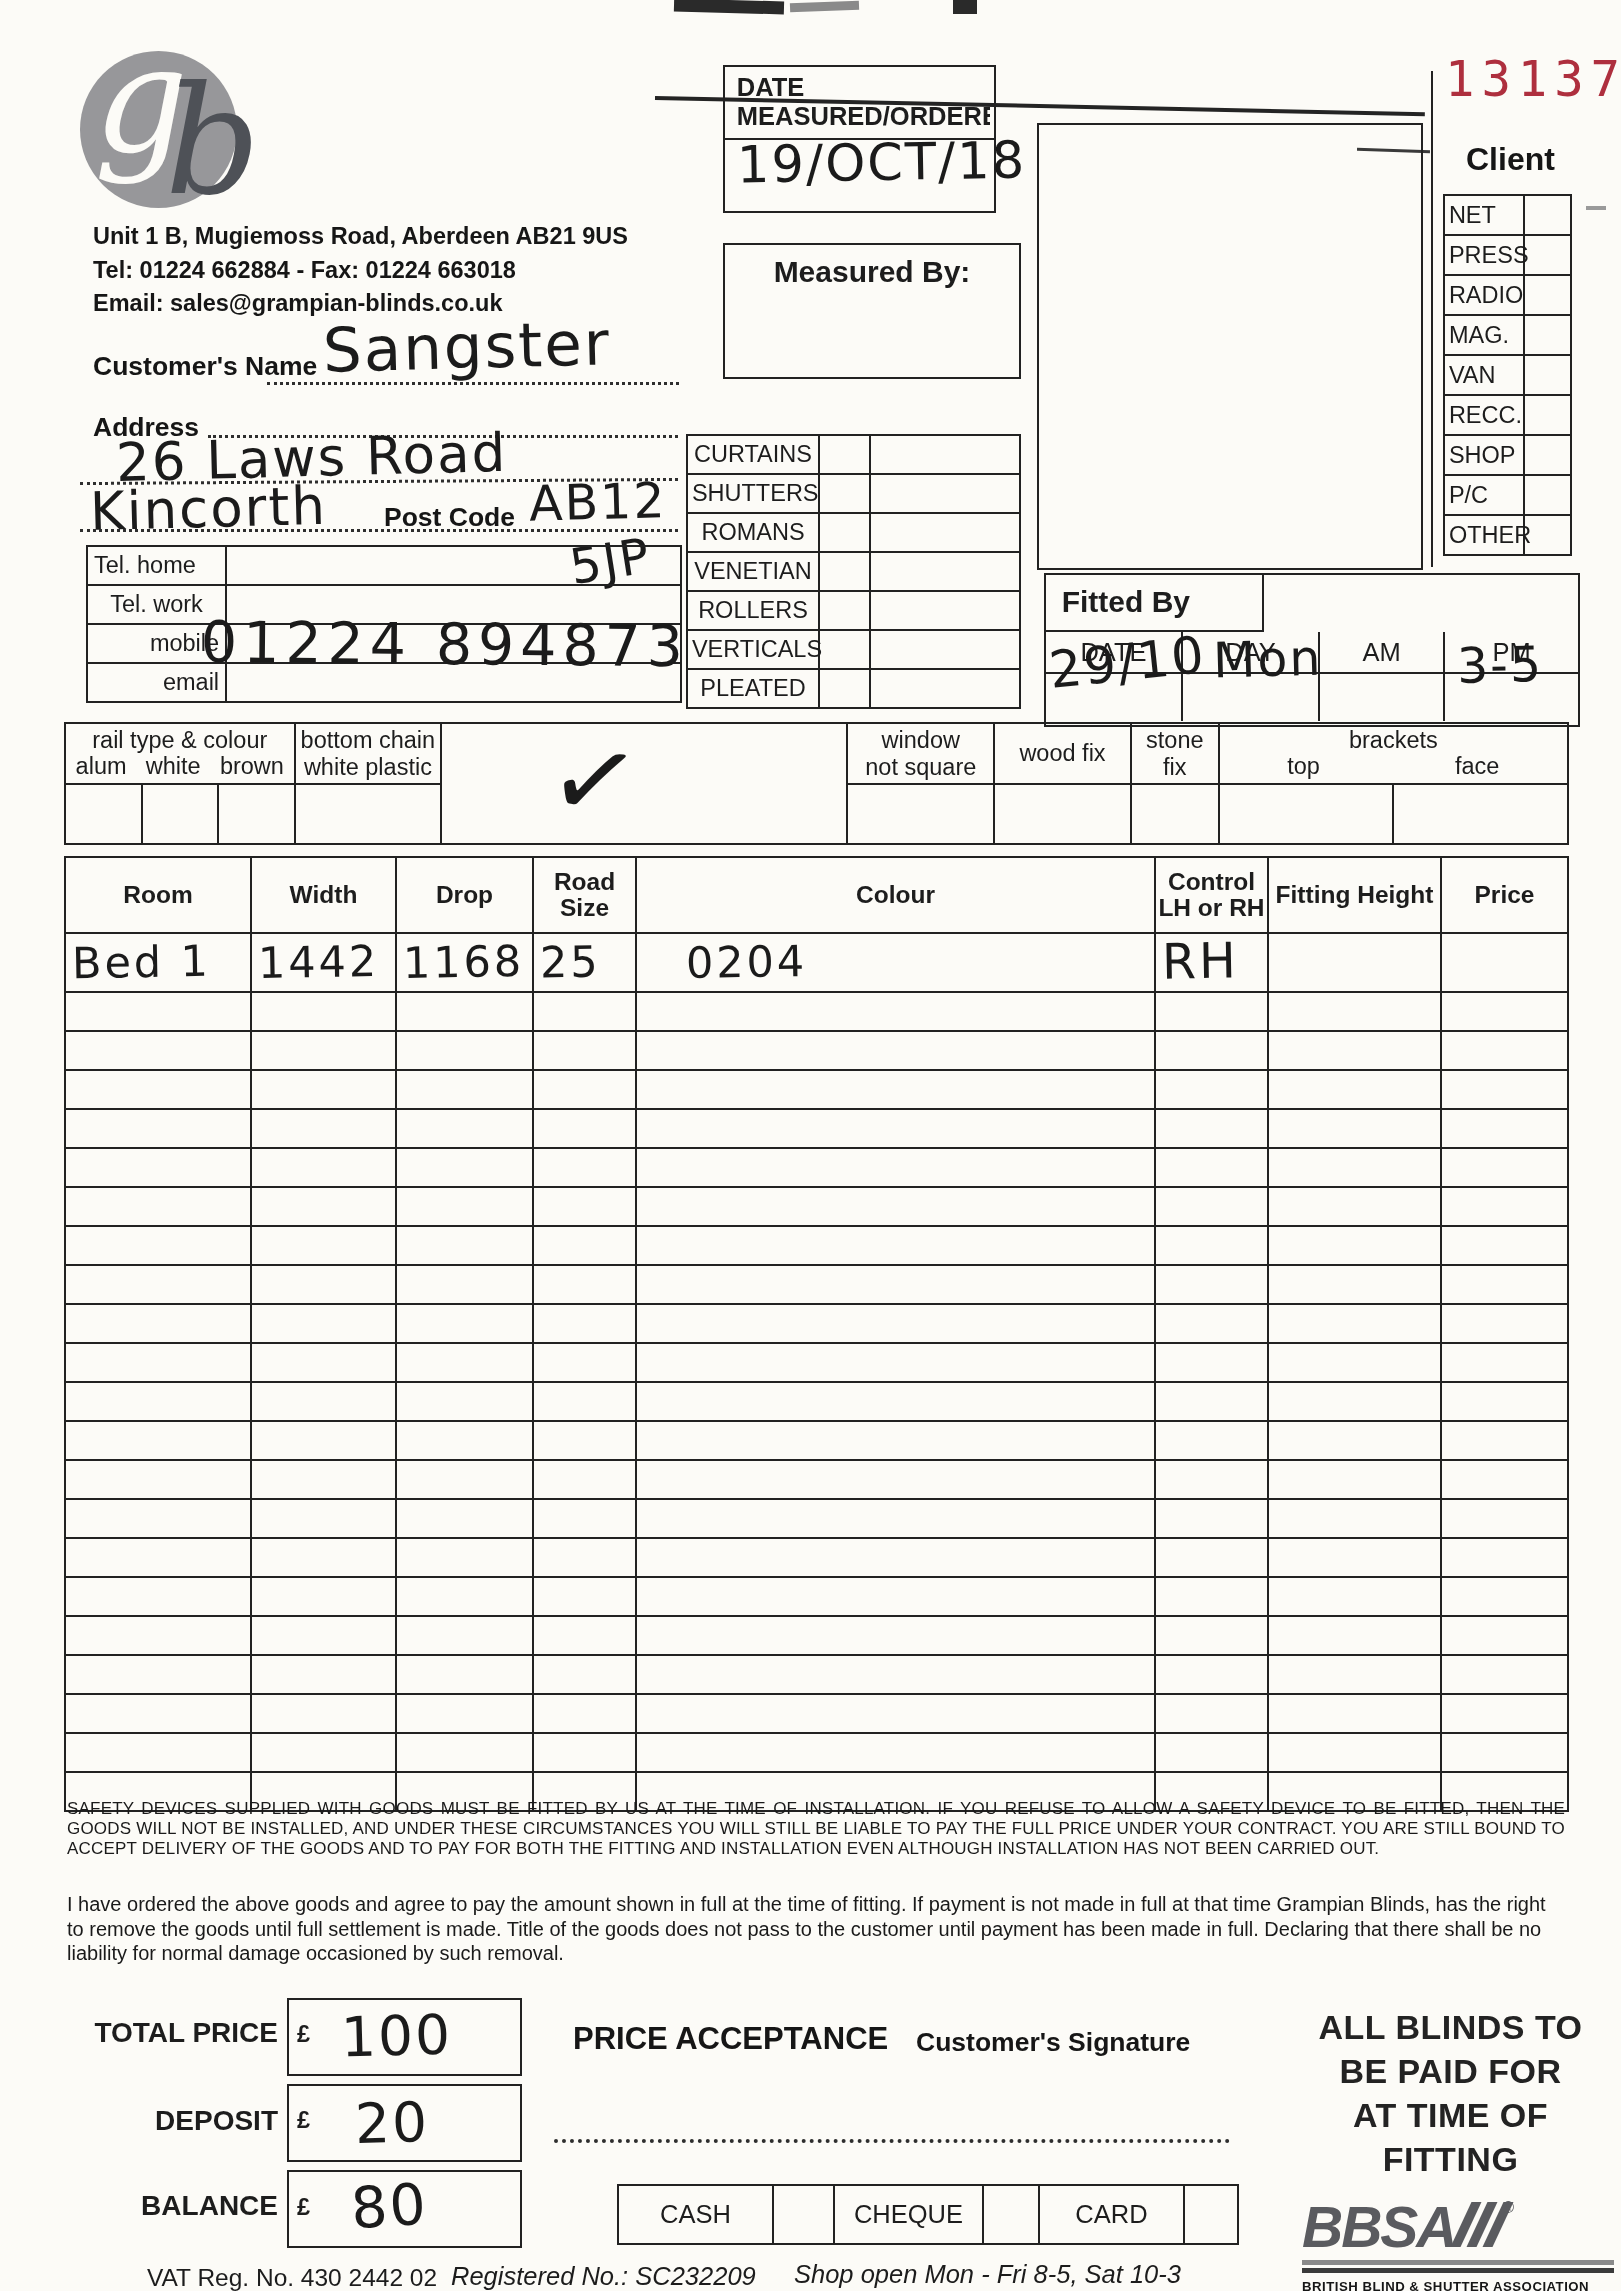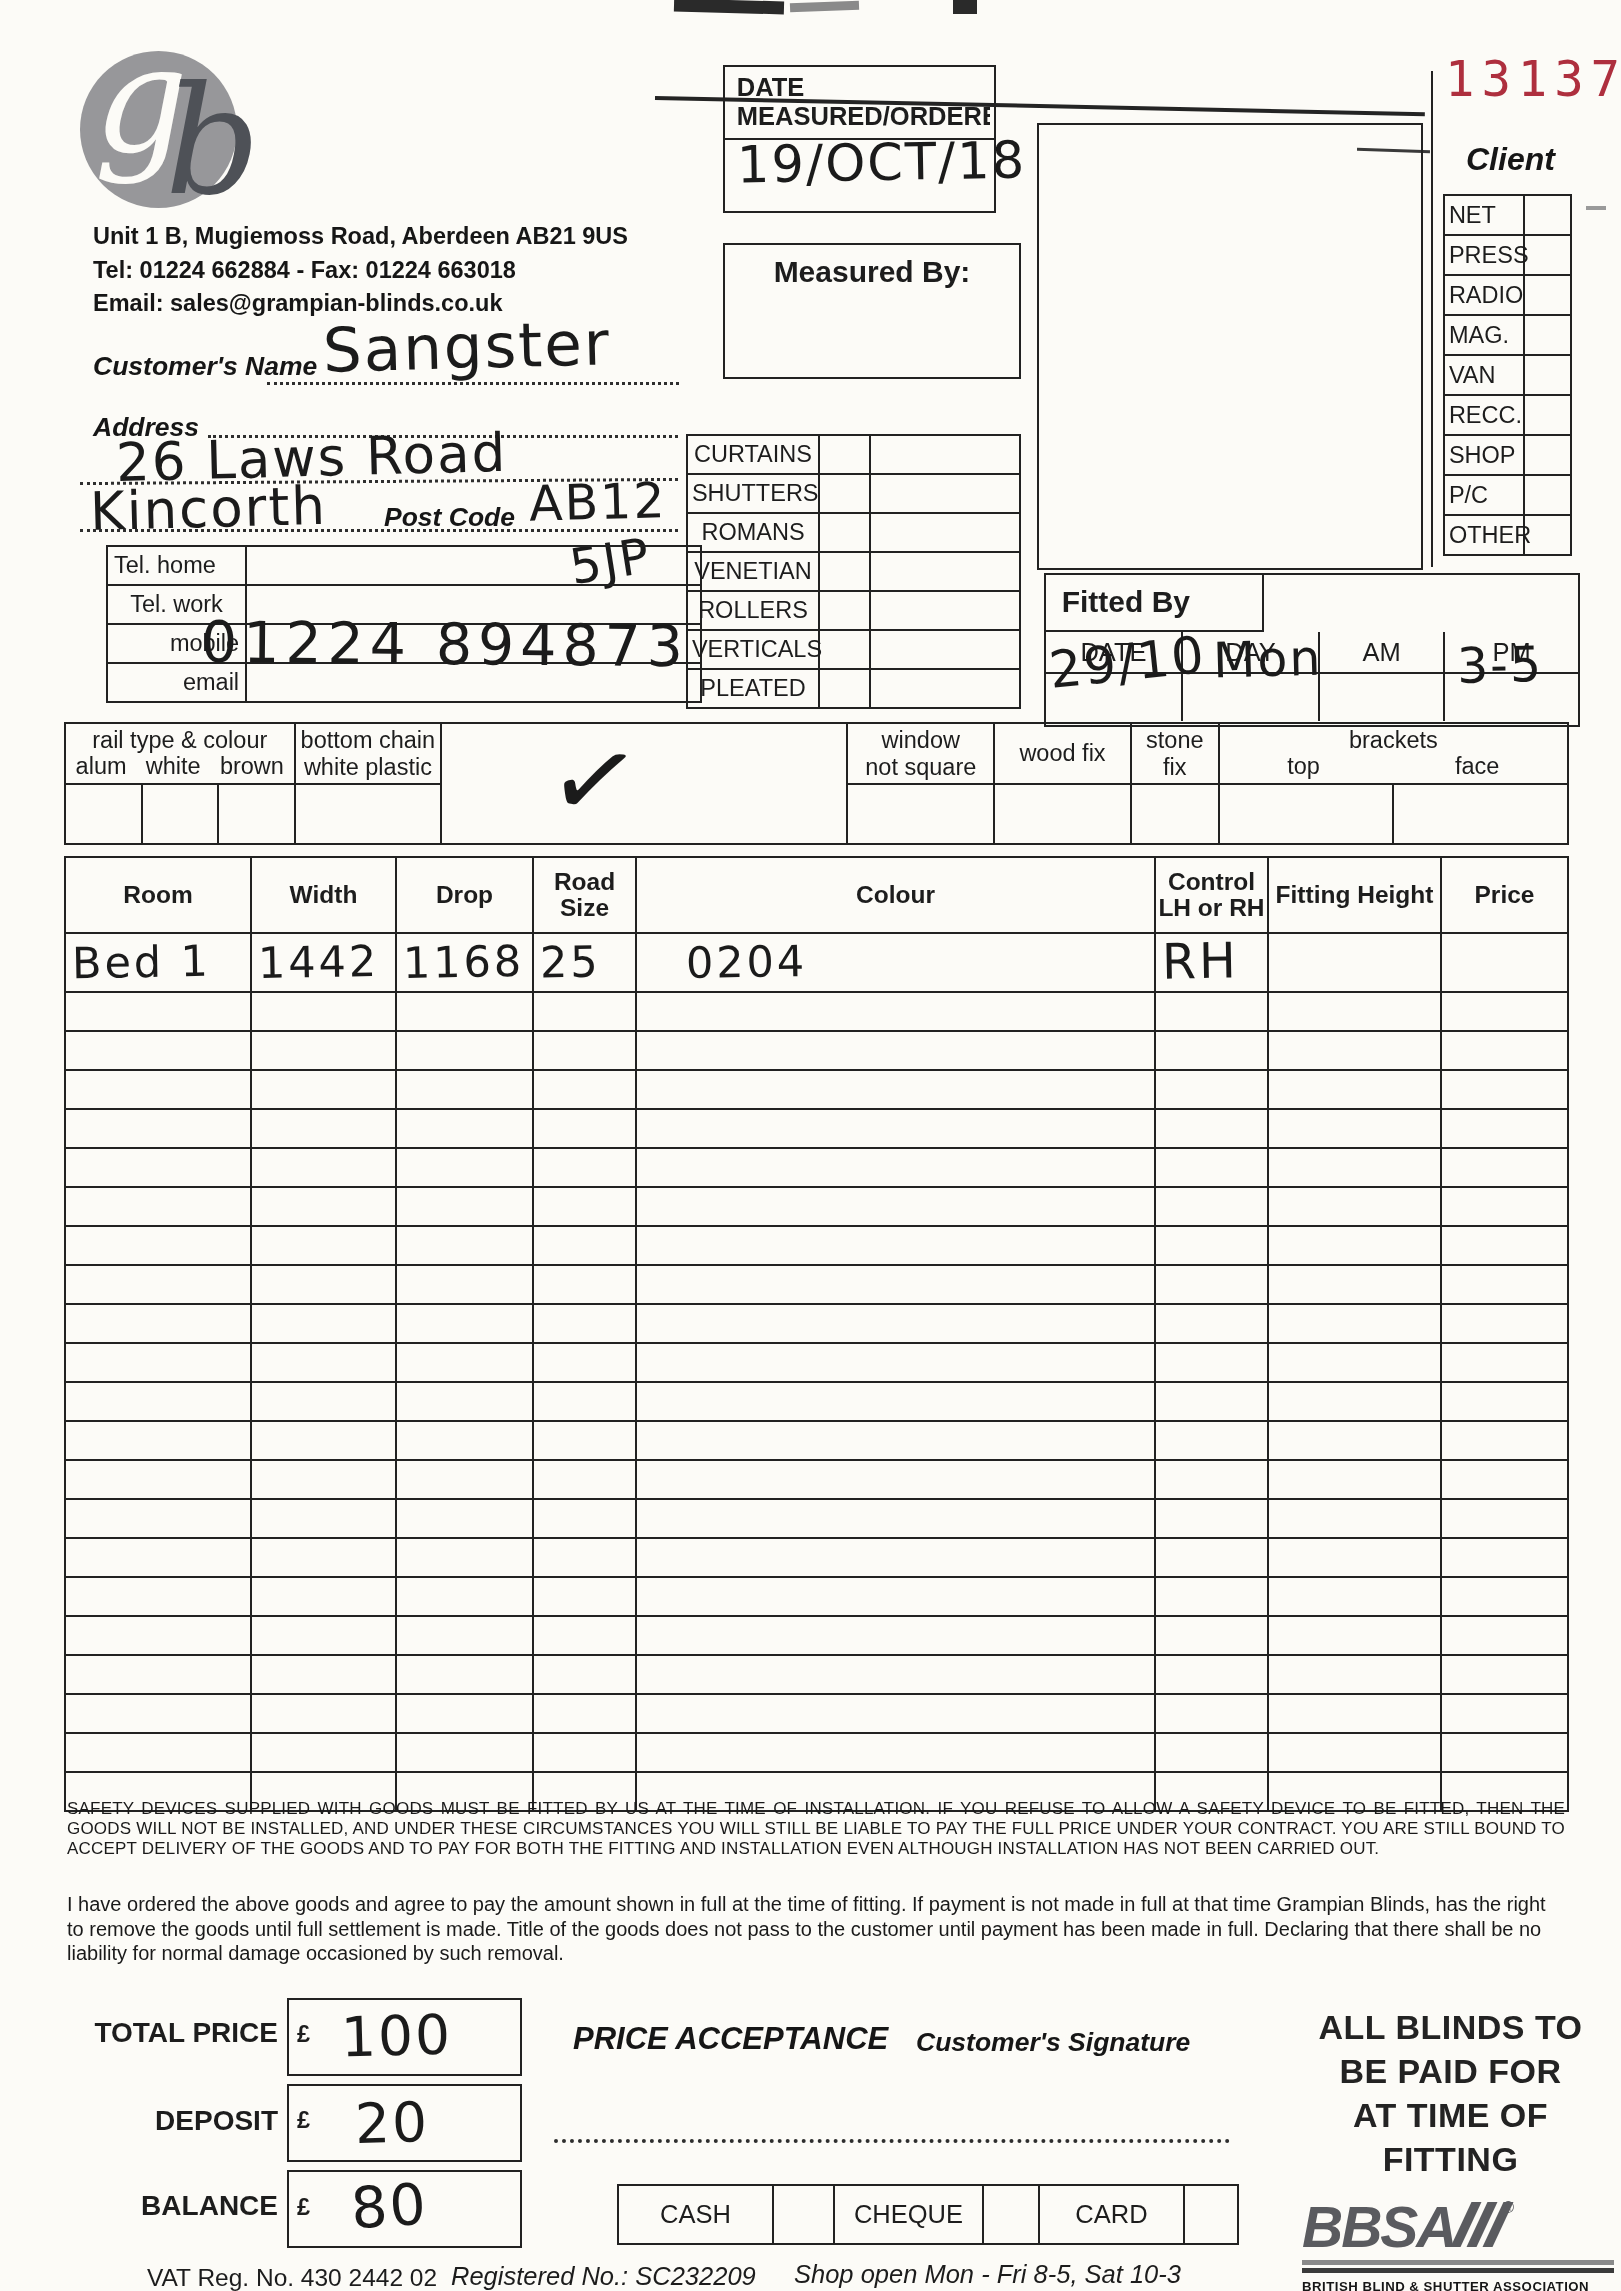--- a/index.html
+++ b/index.html
@@ -20,21 +20,21 @@
   td,th{border:2px solid #222;padding:0 5.9px;overflow:visible;}
   
   .logo-circle{position:absolute;left:80px;top:51px;width:157px;height:157px;border-radius:50%;background:#97979a;}
   .logo-g{position:absolute;left:94px;top:27.4px;font-family:"DejaVu Serif",serif;font-style:italic;
           font-size:147px;color:#fcfbf7;line-height:1;}
   .logo-b{position:absolute;left:165px;top:67px;font-family:"DejaVu Serif",serif;font-style:italic;
           font-size:149px;color:#4e5157;line-height:1;}
   .logo-text{position:absolute;left:238px;top:57px;font-size:56px;line-height:53px;font-weight:bold;
              font-style:italic;color:#8d8d92;letter-spacing:1px;}
   .co-line{position:absolute;left:93px;font-size:23.5px;font-weight:bold;color:#161616;}
-  .lbl{position:absolute;font-weight:bold;color:#161616;font-style:italic;}
+  .lbl{position:absolute;font-weight:bold;color:#161616;}
   .red-num{position:absolute;left:1445px;top:51px;font-family:"DejaVu Sans Mono",monospace;
            font-size:49px;color:#ae2f3e;letter-spacing:6.9px;}
   
   .client-table td{height:38px;font-size:23.5px;padding:0 3.9px;}
   .prod-table td{height:37px;font-size:23.5px;padding:0 3.9px;}
   .tel-table td{height:37px;font-size:23.5px;}
   
   .strip{position:absolute;left:64px;top:722px;width:1505px;height:123px;display:flex;
          border:2px solid #222;box-sizing:border-box;}
   .sec{position:relative;border-right:2px solid #222;box-sizing:border-box;display:flex;flex-direction:column;}
@@ -163,21 +163,21 @@
   <div class="lbl" style="left:93px;top:412px;font-size:26.5px;">Address</div>
   <div class="dots" style="left:208px;top:435px;width:470px;"></div>
   <div class="hw" style="left:116px;top:431px;font-size:53px;">26 Laws Road</div>
   <div class="dots" style="left:80px;top:480px;width:598px;transform:rotate(-0.4deg);"></div>
   <div class="hw" style="left:90px;top:482px;font-size:53px;">Kincorth</div>
   <div class="lbl" style="left:384px;top:502px;font-size:26.5px;">Post Code</div>
   <div class="dots" style="left:80px;top:529px;width:598px;"></div>
   <div class="hw" style="left:529px;top:478px;font-size:49px;">AB12</div>
   <div class="hw" style="left:570px;top:537px;font-size:49px;transform:rotate(-9deg);">5JP</div>
 
-  <table class="abs tel-table" style="left:86px;top:545px;width:594px;margin-left:20px;">
+  <table class="abs tel-table" style="left:86px;top:545px;width:594px;">
     <colgroup>
         <col style="width:139px;">
         <col style="width:455px;">
       </colgroup>
     <tbody>
         <tr>
           <td style="text-align:left;">Tel. home</td>
           <td></td>
         </tr>
     <tr>

